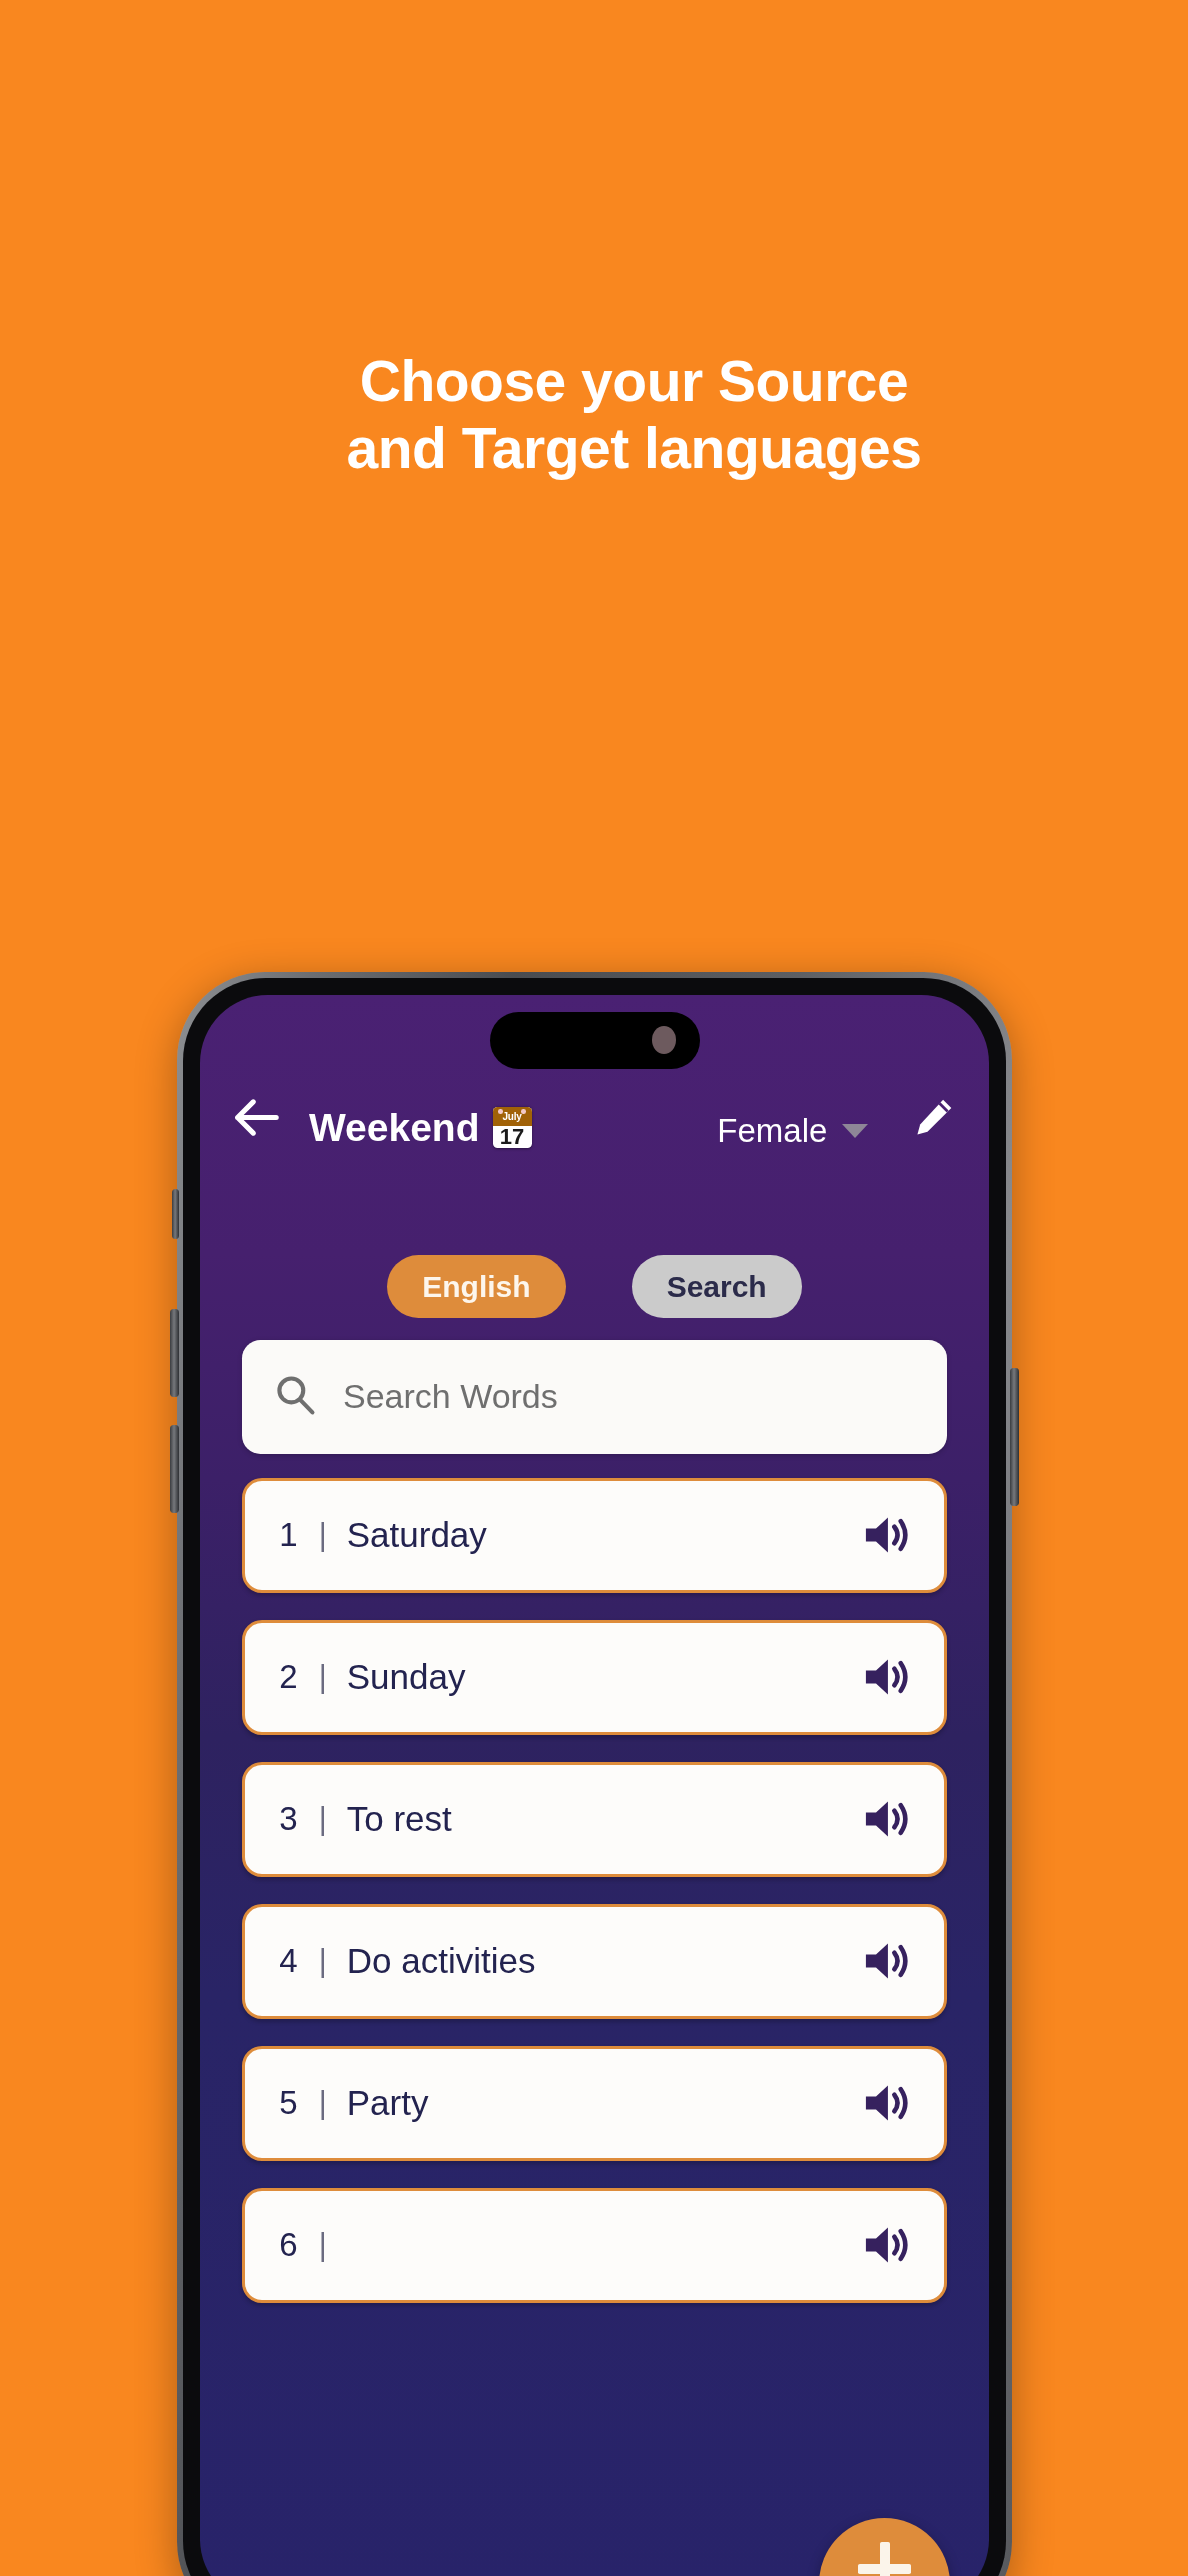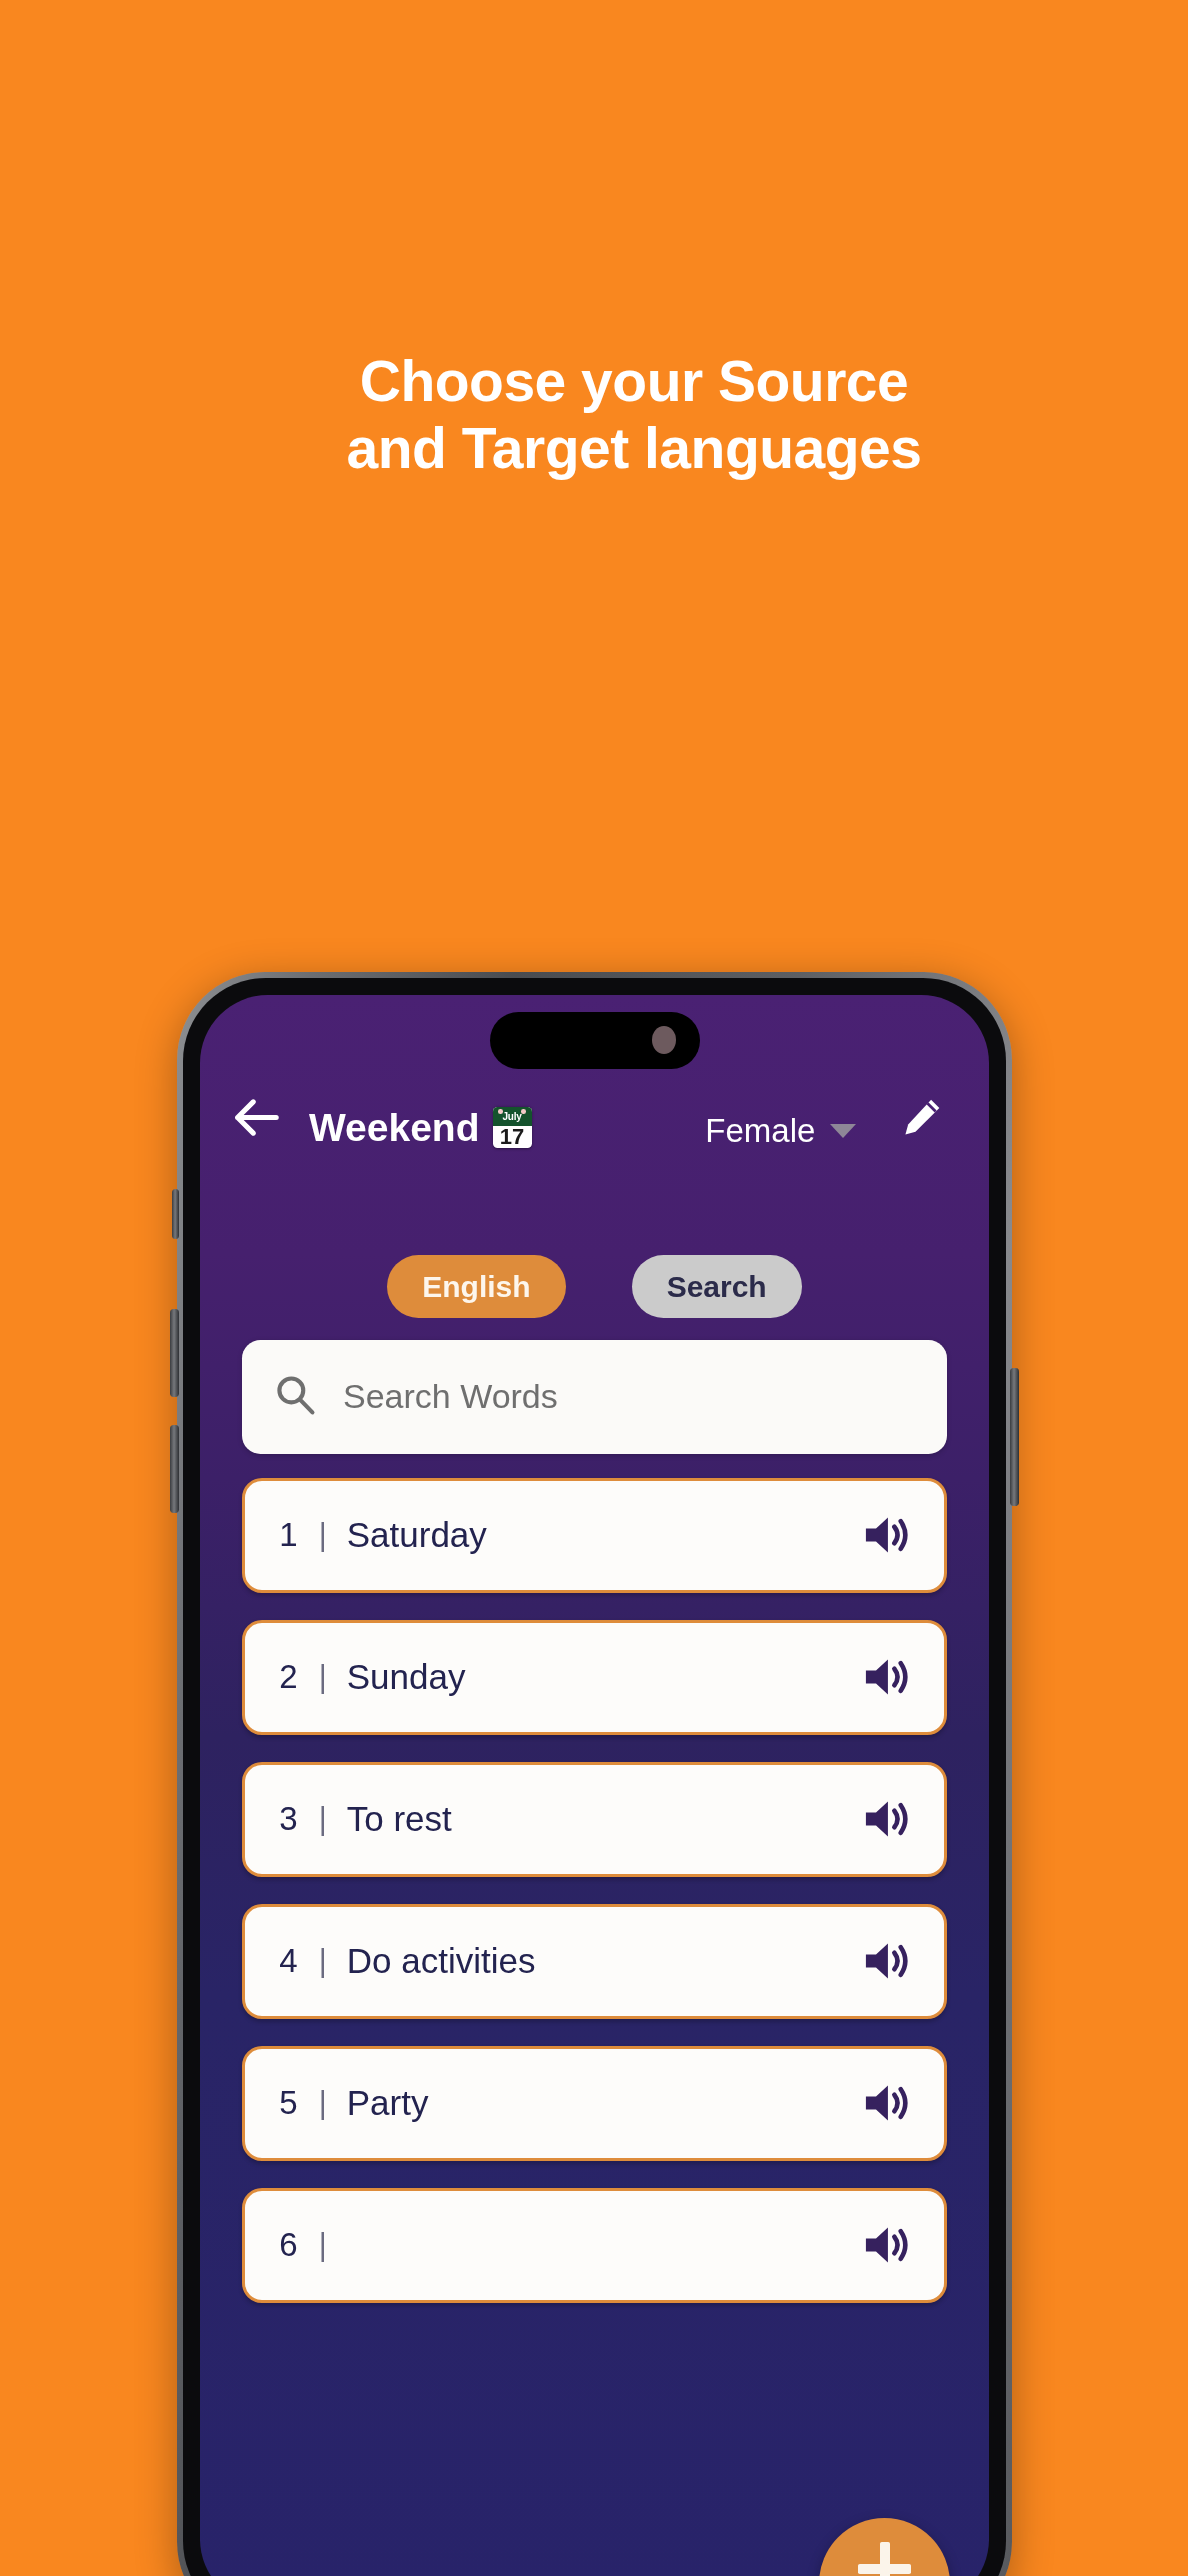--- a/index.html
+++ b/index.html
@@ -96,21 +96,21 @@
 
   
   .app-header {
     position: absolute;
     top: 0;
     left: 0;
     right: 0;
     height: 168px;
     display: flex;
     align-items: flex-end;
-    padding: 0 36px 13px 26px;
+    padding: 0 24px 13px 26px;
     z-index: 20;
   }
   .hdr-back {
     width: 61px;
     height: 61px;
     display: flex;
     align-items: center;
     justify-content: center;
     flex: 0 0 auto;
   }
@@ -134,21 +134,21 @@
     background: #FFFFFF;
     box-shadow: 0 0.9px 2.8px rgba(0,0,0,0.4);
     overflow: hidden;
     display: flex;
     flex-direction: column;
     flex: 0 0 auto;
     position: relative;
   }
   .cal-top {
     height: 29px;
-    background: #14532d;
+    background: #a16207;
     color: #FFFFFF;
     font-size: 10px;
     font-weight: bold;
     display: flex;
     align-items: center;
     justify-content: center;
     letter-spacing: -0.2px;
   }
   .cal-day {
     flex: 1;

